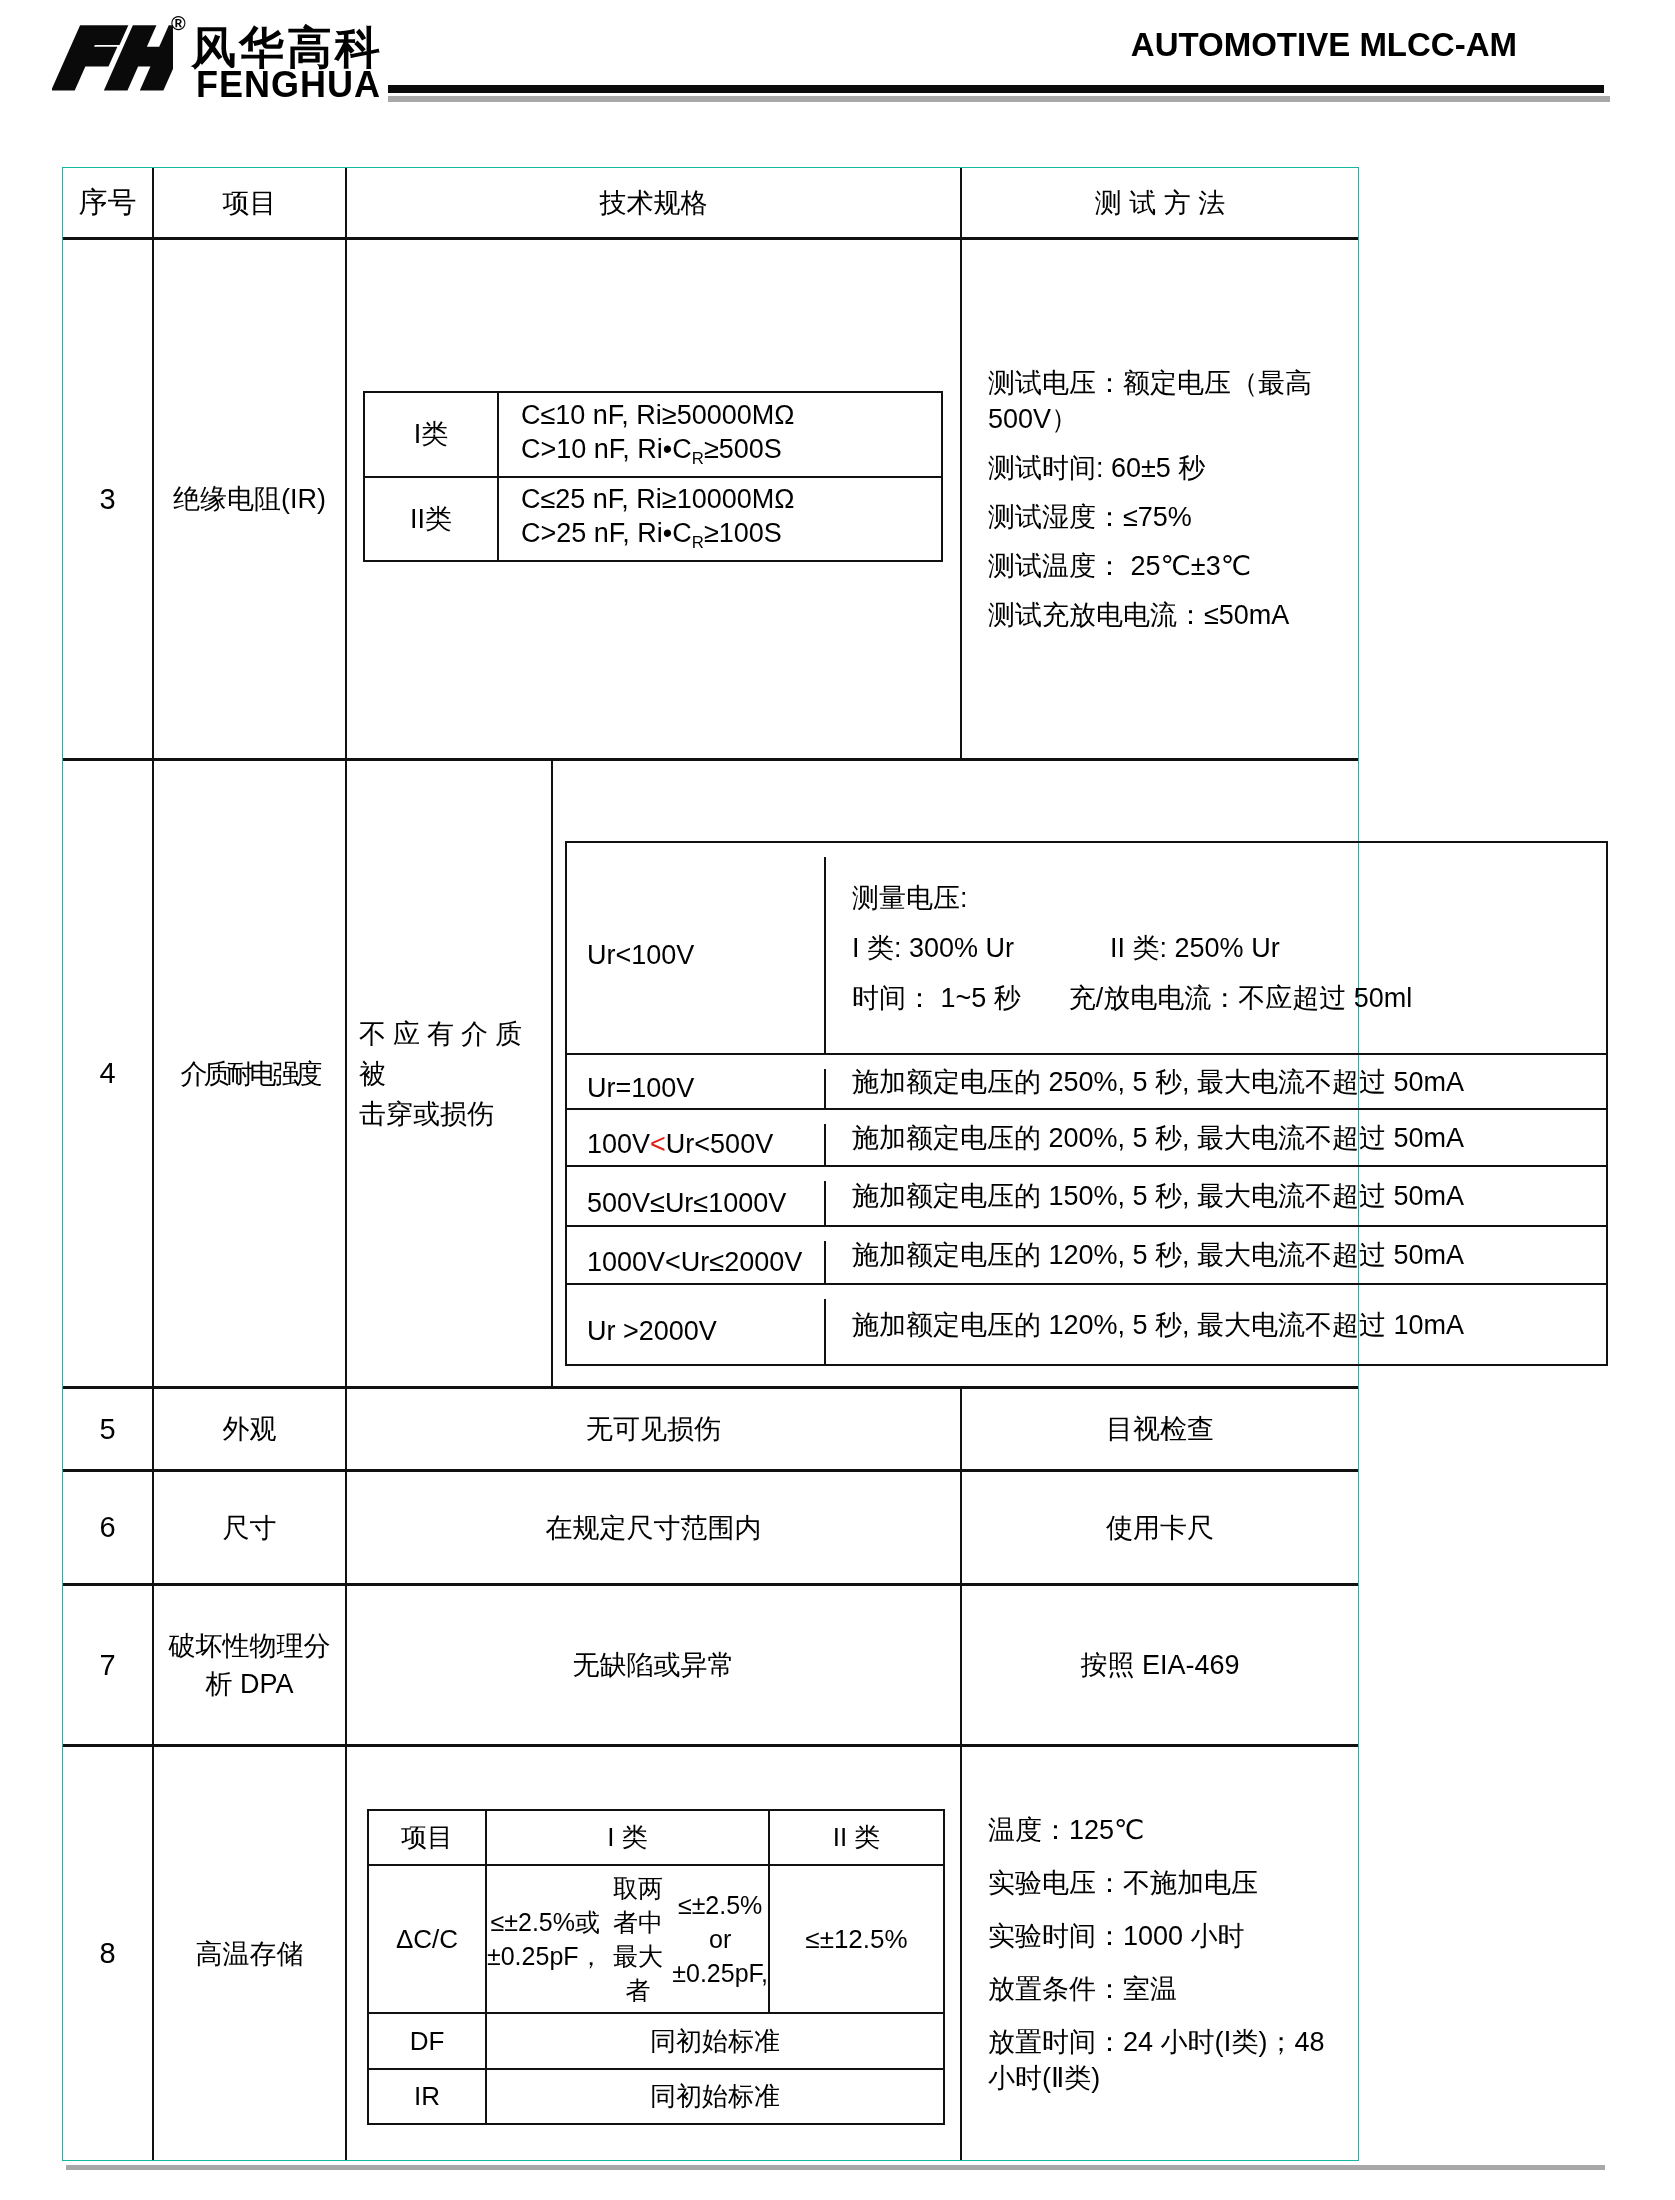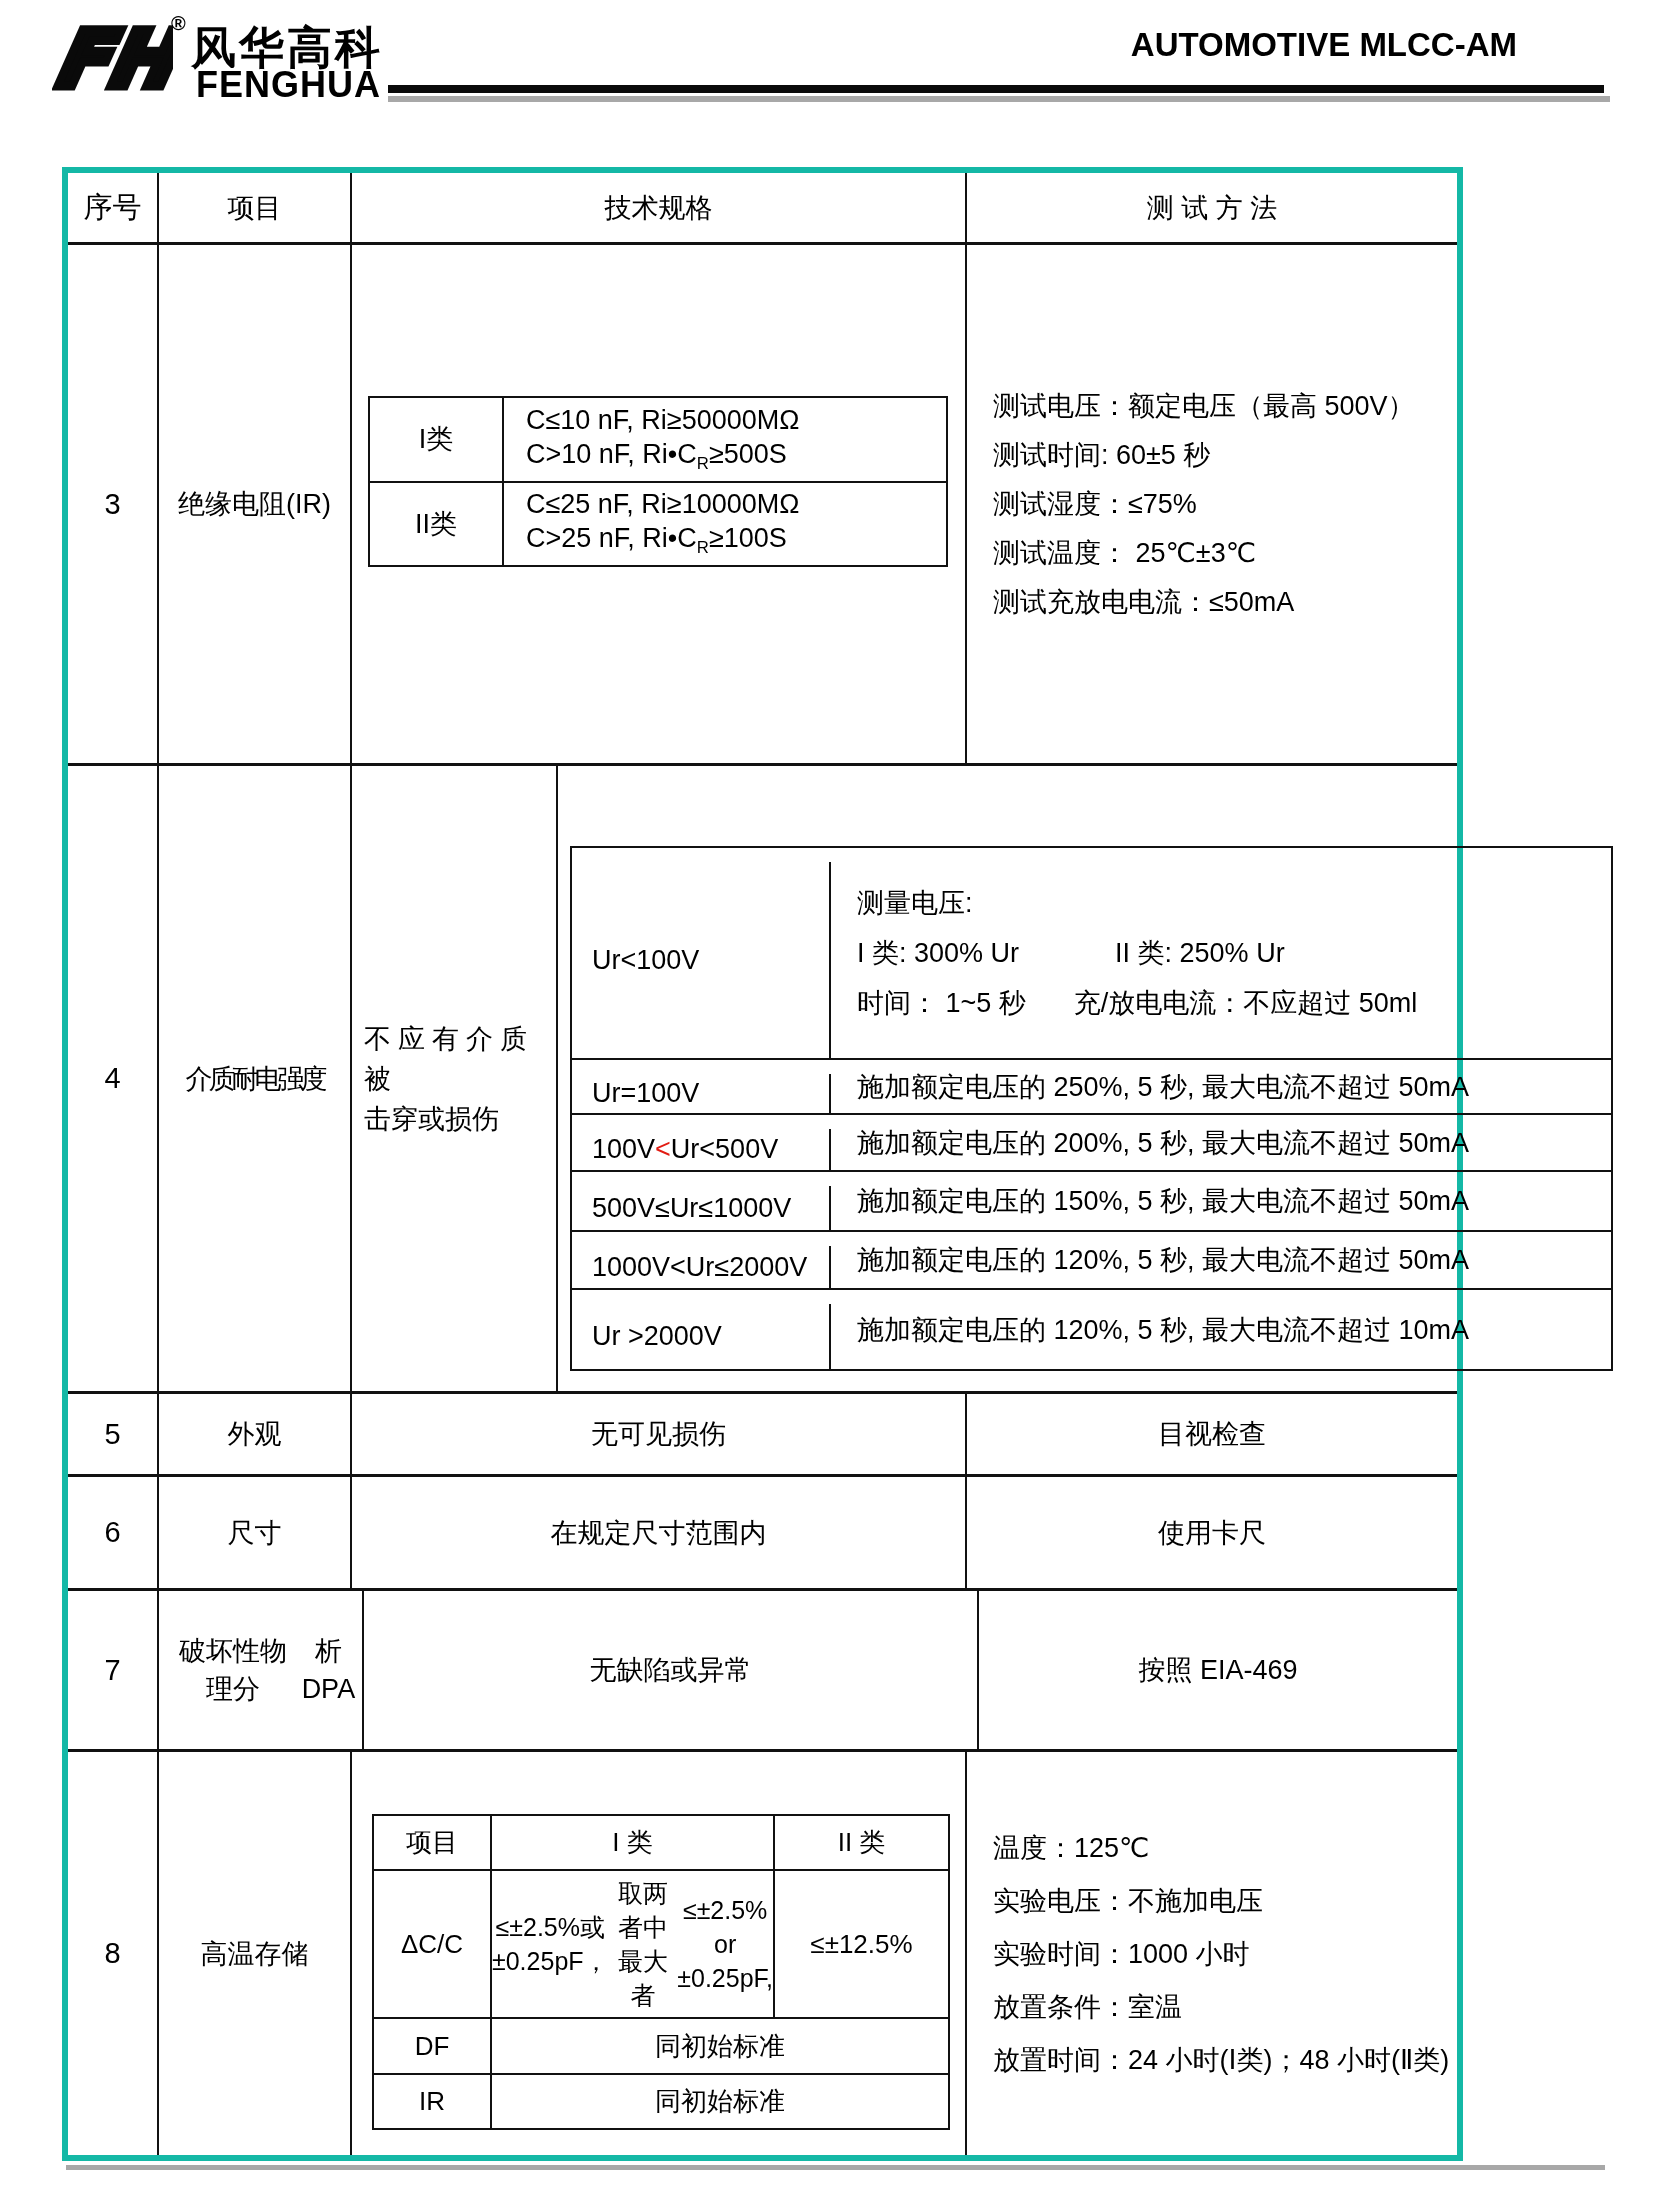--- a/index.html
+++ b/index.html
@@ -20,22 +20,22 @@
   .reg { left: 171px; top: 12px; font-size: 20px; font-weight: bold; }
   .brand-cn { left: 191px; top: 18px; font-size: 45px; font-weight: bold; letter-spacing: 3px; }
   .brand-en { left: 196px; top: 64px; font-size: 36px; font-weight: bold; letter-spacing: 1px; }
   .doc-title { left: 1095px; top: 26px; width: 422px; text-align: right; font-size: 33px; font-weight: bold; }
   .rule-black { left: 388px; top: 85px; width: 1216px; height: 8px; background: #0a0a0a; }
   .rule-gray  { left: 388px; top: 96px; width: 1222px; height: 6px; }
 
   
   .tbl {
     position: absolute; left: 62px; top: 167px;
-    width: 1401px; height: 1994px;
-    border: 6px solid #14b8a6;
+    width: 1297px; height: 1994px;
+    border: 1px solid #14b8a6;
     display: flex; flex-direction: column;
     font-size: 27px;
   }
   .trow { display: flex; border-bottom: 3px solid #111; flex: 0 0 auto; }
   .trow.last { border-bottom: none; flex: 1 1 auto; }
   .h-head { height: 72px; }
   .h-r3 { height: 521px; }
   .h-r4 { height: 628px; }
   .h-r5 { height: 83px; }
   .h-r6 { height: 114px; }
@@ -45,21 +45,21 @@
     border-right: 2px solid #111;
     display: flex; align-items: center; justify-content: center;
     text-align: center;
   }
   .cell.lastc { border-right: none; }
   .c1 { width: 91px; flex: 0 0 91px; font-size: 29px; }
   .c2 { width: 193px; flex: 0 0 193px; }
   .c3 { width: 615px; flex: 0 0 615px; }
   .c4 { flex: 1 1 auto; }
   .rel { position: relative; }
-  .col2lines { flex-direction: row; justify-content: center; line-height: 38px; margin-left: 12px; }
+  .col2lines { flex-direction: column; justify-content: center; line-height: 38px; }
 
   .squeezed { letter-spacing: -4px; }
 
   
   .m-lines {
     flex-direction: column; align-items: flex-start; justify-content: center;
     text-align: left; padding-left: 26px; gap: 13px;
   }
   .m-lines.g16 { gap: 17px; }
 

